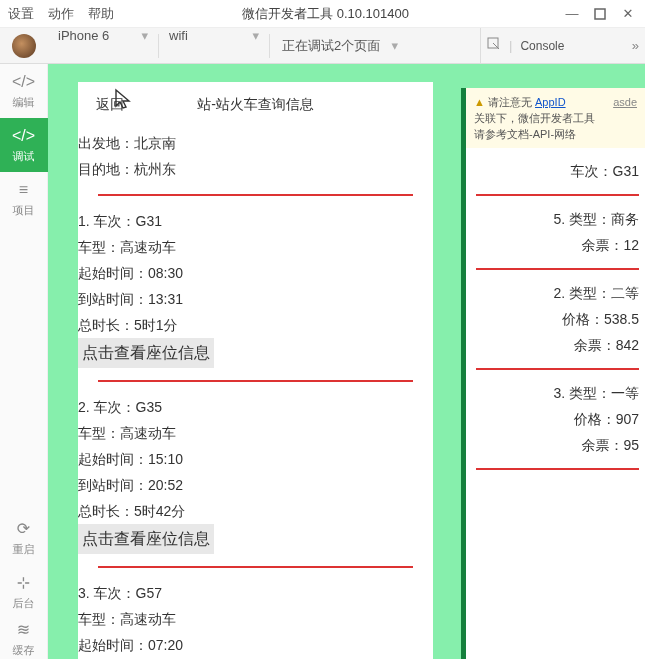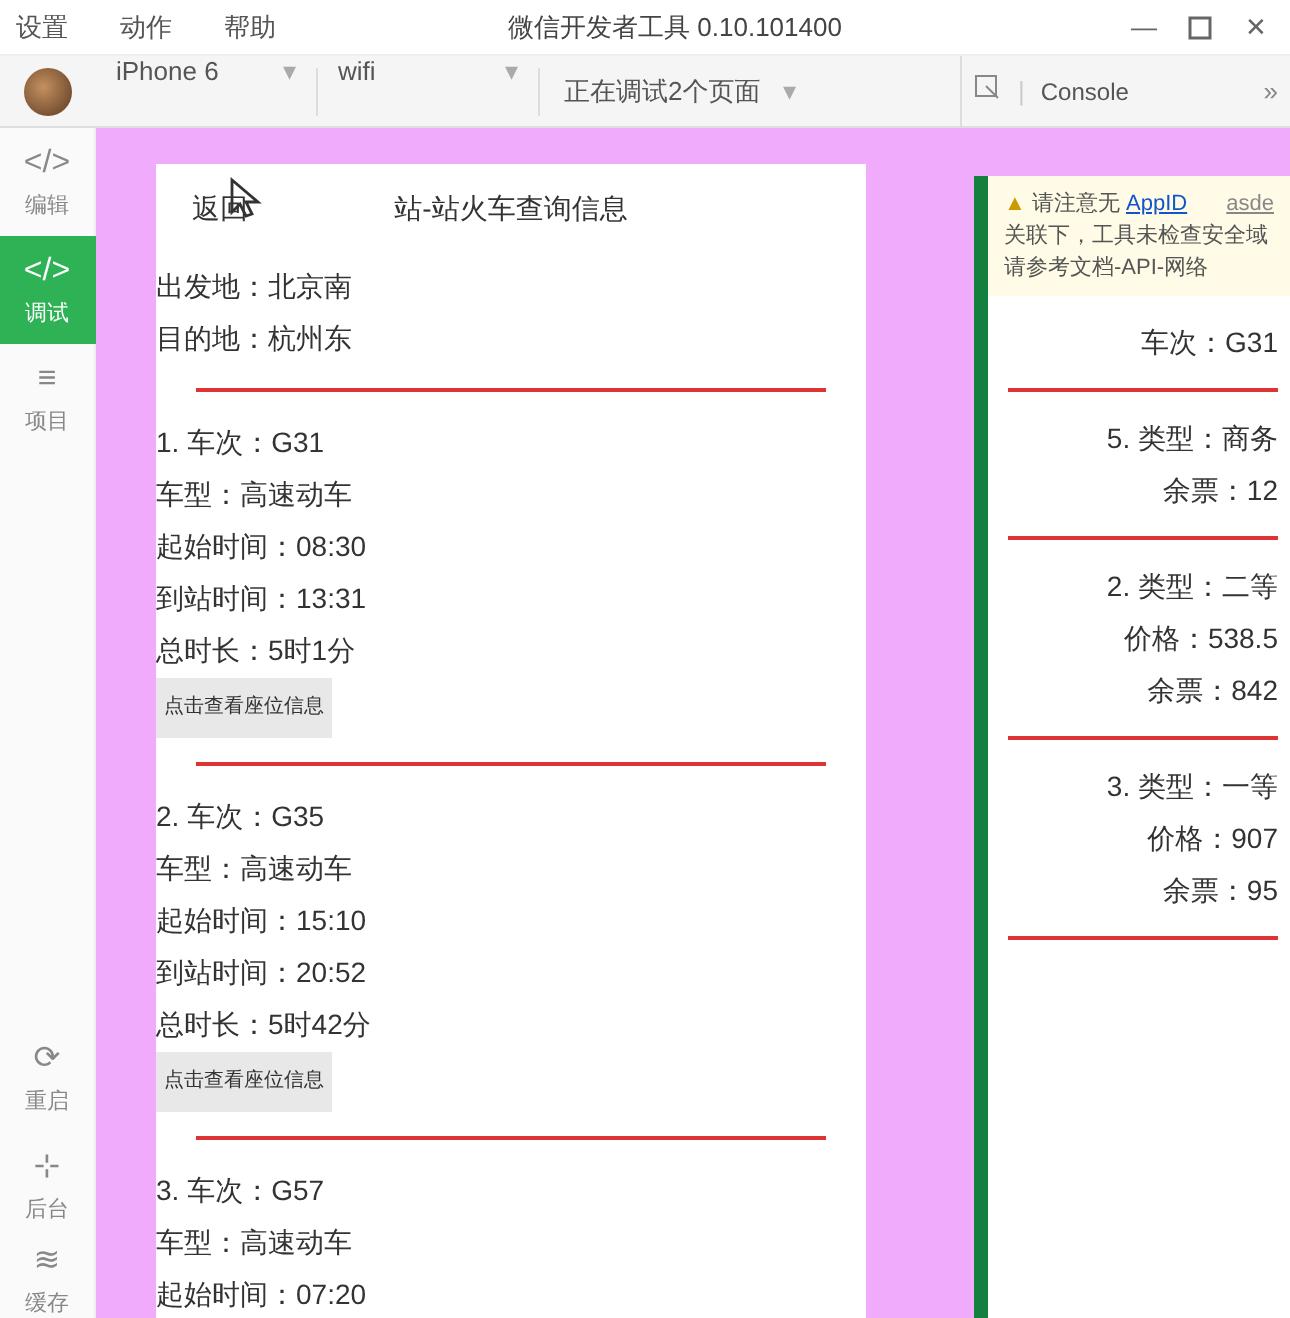--- a/index.html
+++ b/index.html
@@ -1,18 +1,18 @@
 <!DOCTYPE html>
 <html><head>
 <meta charset="utf-8">
 <style>
 * { margin: 0; padding: 0; box-sizing: border-box; font-family: "Microsoft YaHei", sans-serif; }
 body { width: 645px; height: 659px; background: #fff; overflow: hidden; font-size: 13px; color: #333; }
 
-.titlebar { height: 28px; display: flex; align-items: center; padding: 0 8px; background: #fff; border-bottom: 1px solid #eee; gap: 12px; }
+.titlebar { height: 28px; display: flex; align-items: center; padding: 0 8px; background: #fff; border-bottom: 1px solid #eee; }
 .titlebar .menu-item { margin-right: 14px; color: #555; font-size: 13px; cursor: pointer; }
 .titlebar .title { flex: 1; text-align: center; font-size: 13px; color: #444; margin-left: -40px; }
 .titlebar .win-btns { display: flex; gap: 10px; align-items: center; }
 .win-btn { width: 18px; height: 18px; display: flex; align-items: center; justify-content: center; color: #666; cursor: pointer; }
 
 .toolbar { height: 36px; display: flex; align-items: center; background: #f5f5f5; border-bottom: 1px solid #ddd; }
 .avatar { width: 24px; height: 24px; border-radius: 50%; background: radial-gradient(circle at 40% 40%, #c49060, #5a3820); margin: 0 12px; }
 .dropdown { display: flex; align-items: flex-start; padding: 0 10px; height: 100%; color: #555; font-size: 13px; cursor: pointer; min-width: 110px; }
 .dropdown .chev { margin-left: auto; color: #aaa; }
 .toolbar-sep { width: 1px; height: 24px; background: #ddd; }
@@ -23,32 +23,32 @@
 .devtools-filter { position: absolute; top: 64px; right: 0; width: 165px; height: 24px; background: #fff; border-left: 1px solid #ddd; border-bottom: 1px solid #ddd; display: flex; align-items: center; padding: 0 6px; gap: 10px; color: #888; font-size: 12px; }
 
 .main { display: flex; height: calc(100% - 64px); }
 
 .sidebar { width: 48px; background: #fafafa; border-right: 1px solid #eee; display: flex; flex-direction: column; align-items: center; }
 .side-item { width: 48px; height: 54px; display: flex; flex-direction: column; align-items: center; justify-content: center; color: #888; font-size: 11px; cursor: pointer; gap: 4px; }
 .side-item.active { background: #2fb156; color: #fff; }
 .side-spacer { flex: 1; }
 .side-icon { font-size: 16px; }
 
-.preview { flex: 1; background: #f0abfc; padding: 18px 0 0 30px; overflow: hidden; position: relative; }
+.preview { flex: 1; background: #86efac; padding: 18px 0 0 30px; overflow: hidden; position: relative; }
 .phone-page { width: 355px; background: #fff; padding: 14px 0 0 0; }
 .page-header { display: flex; align-items: center; padding: 0 18px 10px 18px; }
 .back { color: #333; font-size: 14px; cursor: pointer; }
 .page-title { flex: 1; text-align: center; font-size: 14px; margin-left: -28px; }
 .info-block { padding: 6px 0; }
 .info-line { font-size: 14px; color: #333; line-height: 26px; }
 .sep-red { height: 2px; background: #d33; margin: 6px 20px; }
-.seat-btn { display: inline-block; background: #e8e8e8; padding: 2px 4px; font-size: 10px; color: #333; cursor: pointer; }
+.seat-btn { display: inline-block; background: #e8e8e8; padding: 2px 4px; font-size: 16px; color: #333; cursor: pointer; }
 .cursor { position: absolute; top: 24px; left: 66px; pointer-events: none; }
 
-.right-panel { position: absolute; top: 88px; right: 0; width: 158px; bottom: 0; background: #fff; border-left: 7px solid #15803d; overflow: hidden; }
+.right-panel { position: absolute; top: 88px; right: 0; width: 184px; bottom: 0; background: #fff; border-left: 5px solid #15803d; overflow: hidden; }
 .warn-box { background: #fffbe6; padding: 6px 8px; font-size: 11px; color: #555; line-height: 16px; }
 .warn-box .appid { color: #1155cc; text-decoration: underline; }
 .warn-box .asde { float: right; color: #888; text-decoration: underline; }
 .rp-body { padding: 10px 6px; text-align: right; font-size: 14px; color: #333; }
 .rp-line { line-height: 26px; white-space: nowrap; }
 .rp-sep { height: 2px; background: #d33; margin: 10px 0 10px 4px; }
 </style>
 </head>
 <body>
 
@@ -175,21 +175,21 @@
         </div>
     </div>
   </div>
 </div>
 
 <div class="right-panel">
   <div class="warn-box">
     <span style="color:#c90">▲</span>
     <span>请注意无</span> <span class="appid">AppID</span>
     <span class="asde">asde</span><br>
-    <span>关联下，工具未检查安全域</span><br>
+    <span>关联下，微信开发者工具</span><br>
     <span>请参考文档-API-网络</span>
   </div>
   <div class="rp-body">
     <div class="rp-line"><span>车次：</span><span>G31</span></div>
     <div class="rp-sep"></div>
     <div id="seats">
         <div>
           <div class="rp-line">5. 类型：商务</div>
           <div class="rp-line">余票：12</div>
         </div>

